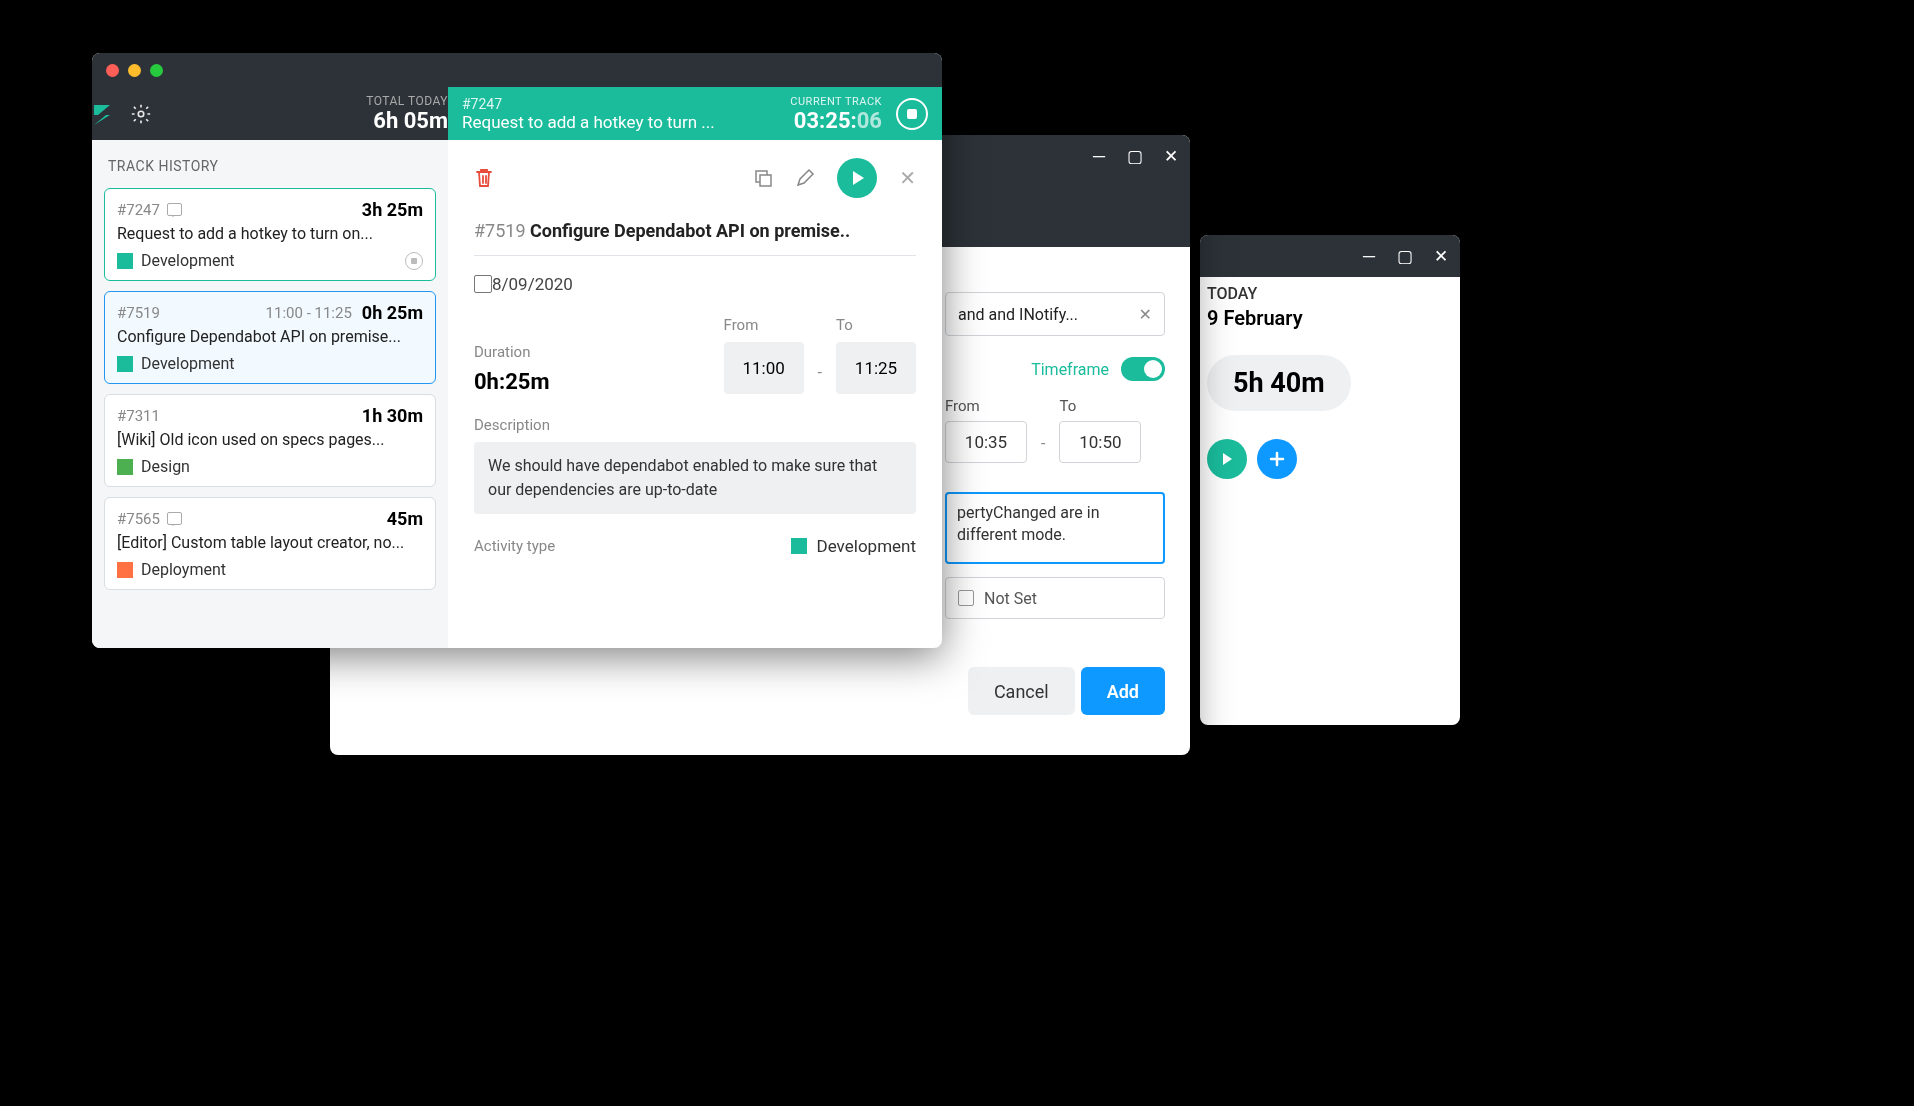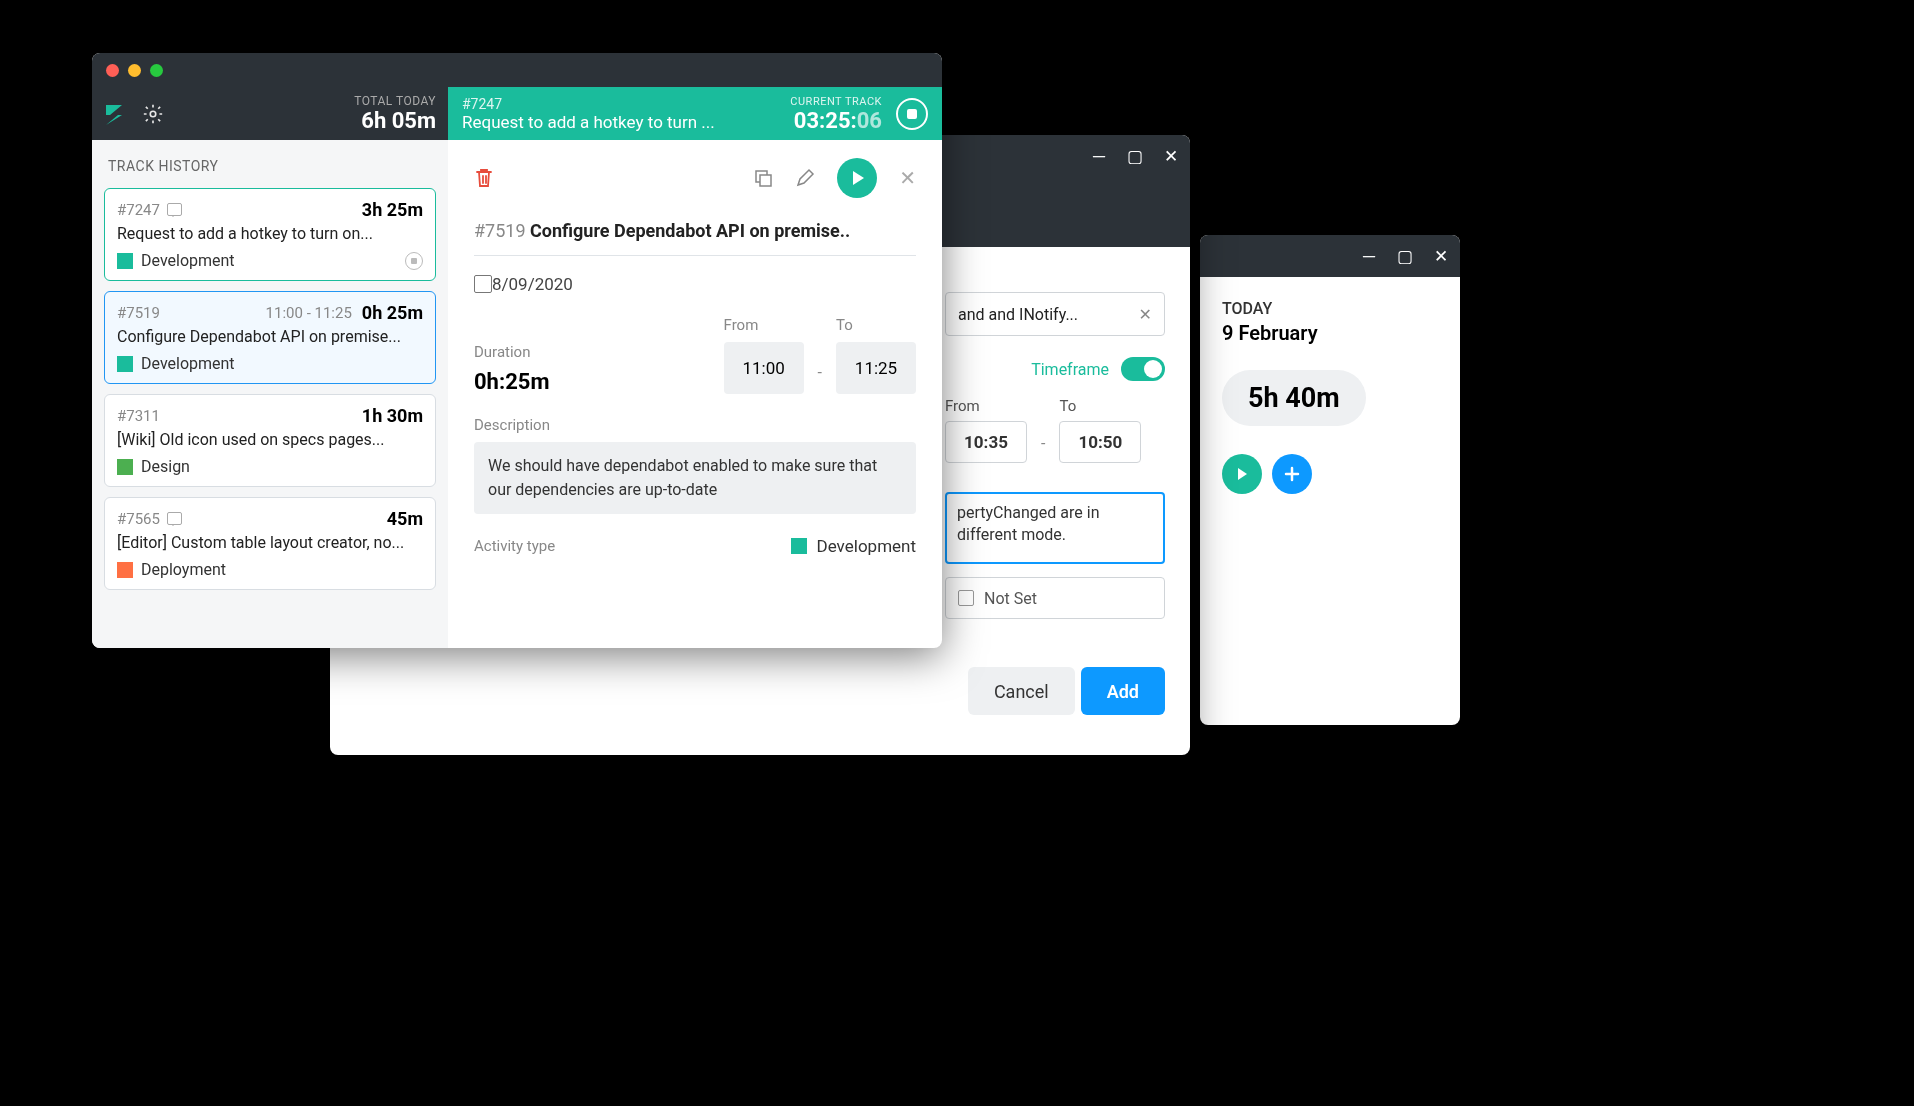--- a/index.html
+++ b/index.html
@@ -4,21 +4,21 @@
 <style>
 * { margin:0; padding:0; box-sizing:border-box; font-family:-apple-system,BlinkMacSystemFont,"Segoe UI",Roboto,sans-serif; }
 body { background:#000; width:1914px; height:1106px; position:relative; overflow:hidden; }
 
 .window { position:absolute; background:#fff; border-radius:8px; box-shadow:0 8px 40px rgba(0,0,0,.5); overflow:hidden; }
 
 
 .win3 { left:1200px; top:235px; width:260px; height:490px; }
 .win3-titlebar { height:42px; background:#2c3238; display:flex; align-items:center; justify-content:flex-end; padding:0 10px; gap:18px; }
 .win-btn { color:#fff; font-size:17px; display:flex; align-items:center; justify-content:center; width:18px; height:18px; }
-.win3-body { padding:22px; }
+.win3-body { padding:7px; }
 .win3-today-label { font-size:16px; color:#333; font-weight:500; }
 .win3-date { font-size:20px; font-weight:600; margin-top:3px; }
 .win3-total { background:#eef0f2; border-radius:30px; padding:12px 26px; font-size:27px; font-weight:700; display:inline-block; margin-top:25px; }
 .win3-actions { display:flex; gap:10px; margin-top:28px; }
 .circle-btn { width:40px; height:40px; border-radius:50%; display:flex; align-items:center; justify-content:center; color:#fff; }
 .circle-teal { background:#1abc9c; }
 .circle-blue { background:#0d99ff; }
 
 
 .win2 { left:330px; top:135px; width:860px; height:620px; }
@@ -28,37 +28,37 @@
 .win2-search { position:absolute; right:25px; top:45px; width:220px; }
 .search-box { height:44px; border:1px solid #d0d4d8; border-radius:4px; display:flex; align-items:center; justify-content:space-between; padding:0 12px; color:#222; font-size:16px;}
 .cross-sm { color:#888; font-size:16px; }
 .timeframe-row { position:absolute; right:25px; top:110px; display:flex; align-items:center; gap:12px; }
 .timeframe-label { color:#1abc9c; font-size:16px;text-align:center; }
 .toggle { width:44px; height:24px; background:#1abc9c; border-radius:12px; position:relative; }
 .toggle::after { content:""; position:absolute; width:18px; height:18px; background:#fff; border-radius:50%; top:3px; right:3px; }
 .fromto-row { position:absolute; right:25px; top:150px; display:flex; gap:14px; align-items:flex-end; width:220px; }
 .ft-col { display:flex; flex-direction:column; gap:6px; }
 .ft-label { font-size:15px; color:#555; }
-.ft-input { width:82px; height:42px; border:1px solid #d0d4d8; border-radius:4px; text-align:center; font-size:17px; color:#333; display:flex; align-items:center; justify-content:center;font-weight:bold;}
+.ft-input { width:82px; height:42px; border:1px solid #d0d4d8; border-radius:4px; text-align:center; font-size:17px; color:#333; display:flex; align-items:center; justify-content:center;}
 .dash { color:#888; padding-bottom:10px; }
 .desc-box { position:absolute; right:25px; top:245px; width:220px; height:72px; border:2px solid #0d99ff; border-radius:4px; padding:8px 10px; font-size:16px; color:#333; line-height:1.4; }
 .notset-box { position:absolute; right:25px; top:330px; width:220px; height:42px; border:1px solid #d0d4d8; border-radius:4px; display:flex; align-items:center; padding:0 12px; gap:10px; color:#555; font-size:16px; }
 .checkbox-sq { width:16px; height:16px; border:1.5px solid #999; border-radius:2px; }
 .btn-row { position:absolute; right:25px; bottom:40px; display:flex; gap:6px; }
 .btn { height:48px; padding:0 26px; border-radius:6px; font-size:18px; display:flex; align-items:center; justify-content:center;}
 .btn-cancel { background:#eef0f2; color:#333; }
 .btn-add { background:#0d99ff; color:#fff; font-weight:600; }
 
 
 .win1 { left:92px; top:53px; width:850px; height:595px; }
 .mac-titlebar { height:34px; background:#2c3238; display:flex; align-items:center; padding:0 14px; gap:9px; }
 .mac-dot { width:13px; height:13px; border-radius:50%; }
 .dot-red { background:#ff5f56; } .dot-yellow { background:#ffbd2e; } .dot-green { background:#27c93f; }
 .win1-header { height:53px; background:#2c3238; display:flex; }
-.header-left { width:356px; display:flex; align-items:center; padding:0 12px; justify-content:space-between; }
+.header-left { width:356px; display:flex; align-items:center; padding:0 0; justify-content:space-between; }
 .logo-sect { display:flex; align-items:center; gap:18px; }
 .logo { width:20px; height:22px; }
 .gear-ic { width:22px; height:22px; color:#e8e8e8; }
 .total-sect { text-align:right; }
 .total-label { font-size:12px; color:#aaa; letter-spacing:.5px; }
 .total-val { font-size:22px; font-weight:700; color:#fff; }
 .header-right { flex:1; background:#1abc9c; display:flex; align-items:center; padding:0 14px; justify-content:space-between; color:#fff; }
 .ct-left { display:flex; flex-direction:column; }
 .ct-id { font-size:14px; opacity:.85; }
 .ct-title { font-size:17px; }

